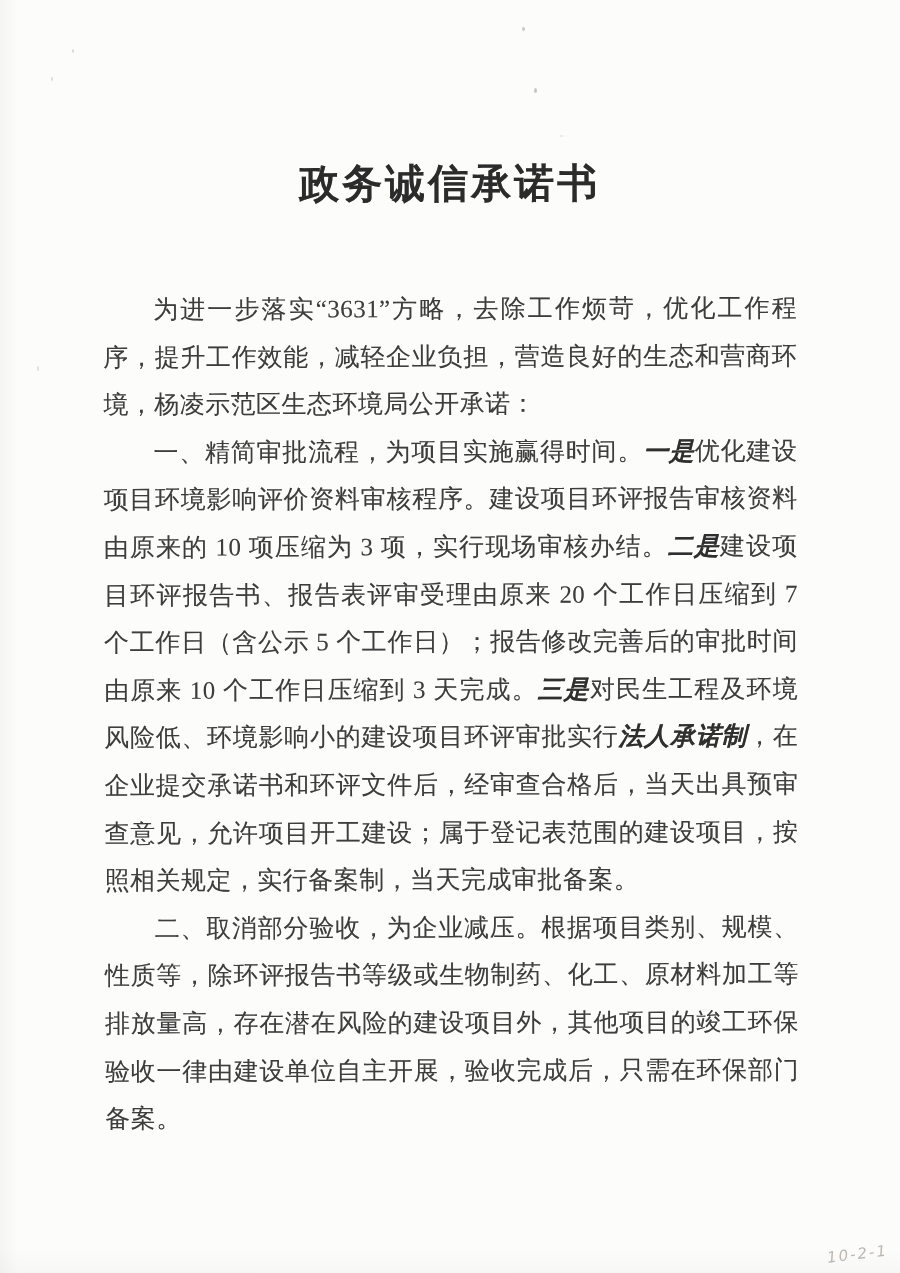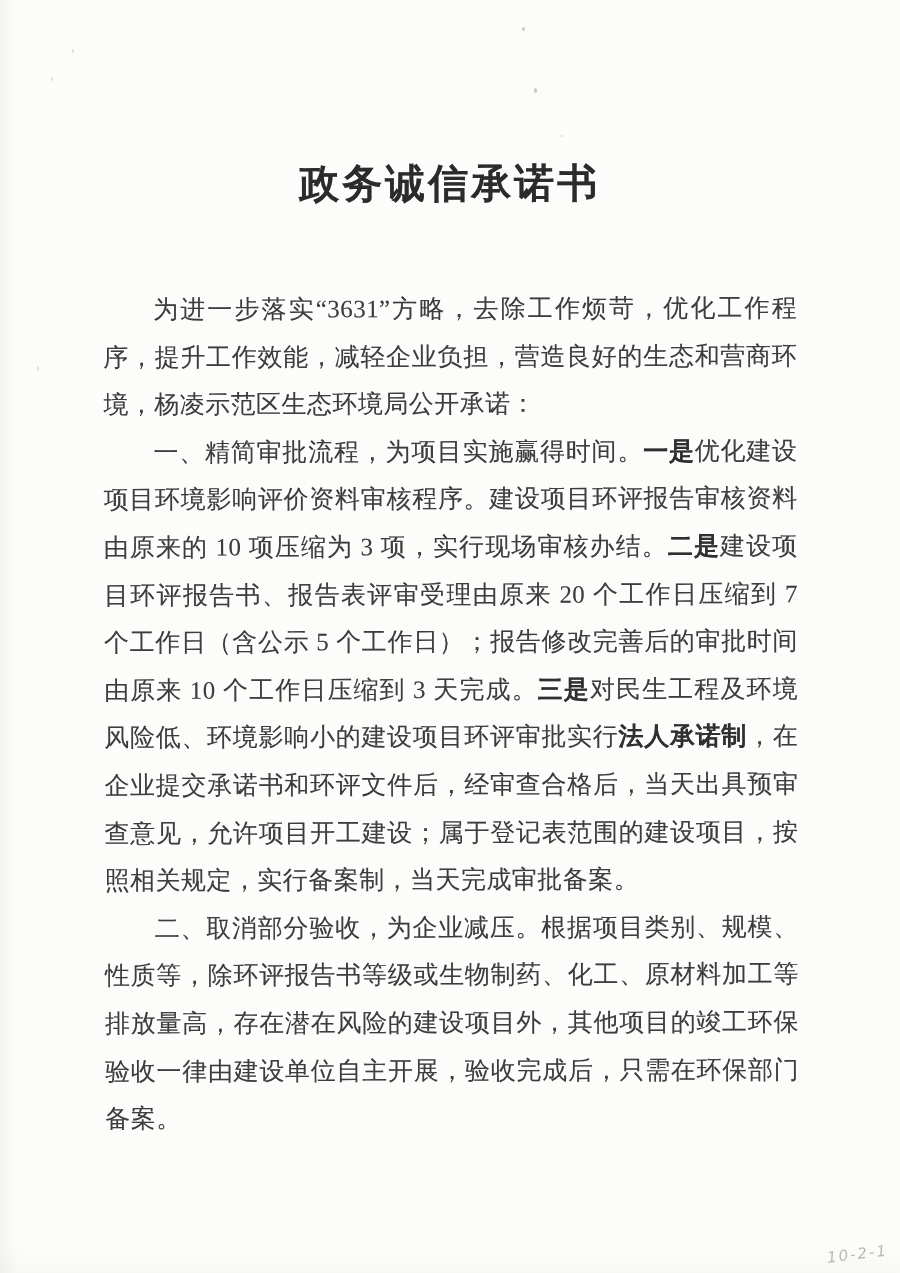--- a/index.html
+++ b/index.html
@@ -51,20 +51,21 @@
     text-align: justify;
     text-indent: 2em;
     color: #3d3d3d;
     text-shadow: 0 0 0.4px rgba(60,60,60,0.3);
   }
   .seg { font-weight: normal; }
   .seg.b {
     font-weight: bold;
     color: #2f2f2f;
     text-shadow: 0 0 0.6px rgba(0,0,0,0.45);
+    font-style: italic;
   }
   .pencil-note {
     position: absolute;
     right: 12px;
     bottom: 10px;
     font-family: "DejaVu Sans", sans-serif;
     font-style: italic;
     font-size: 15px;
     letter-spacing: 2px;
     color: #b3aca3;

